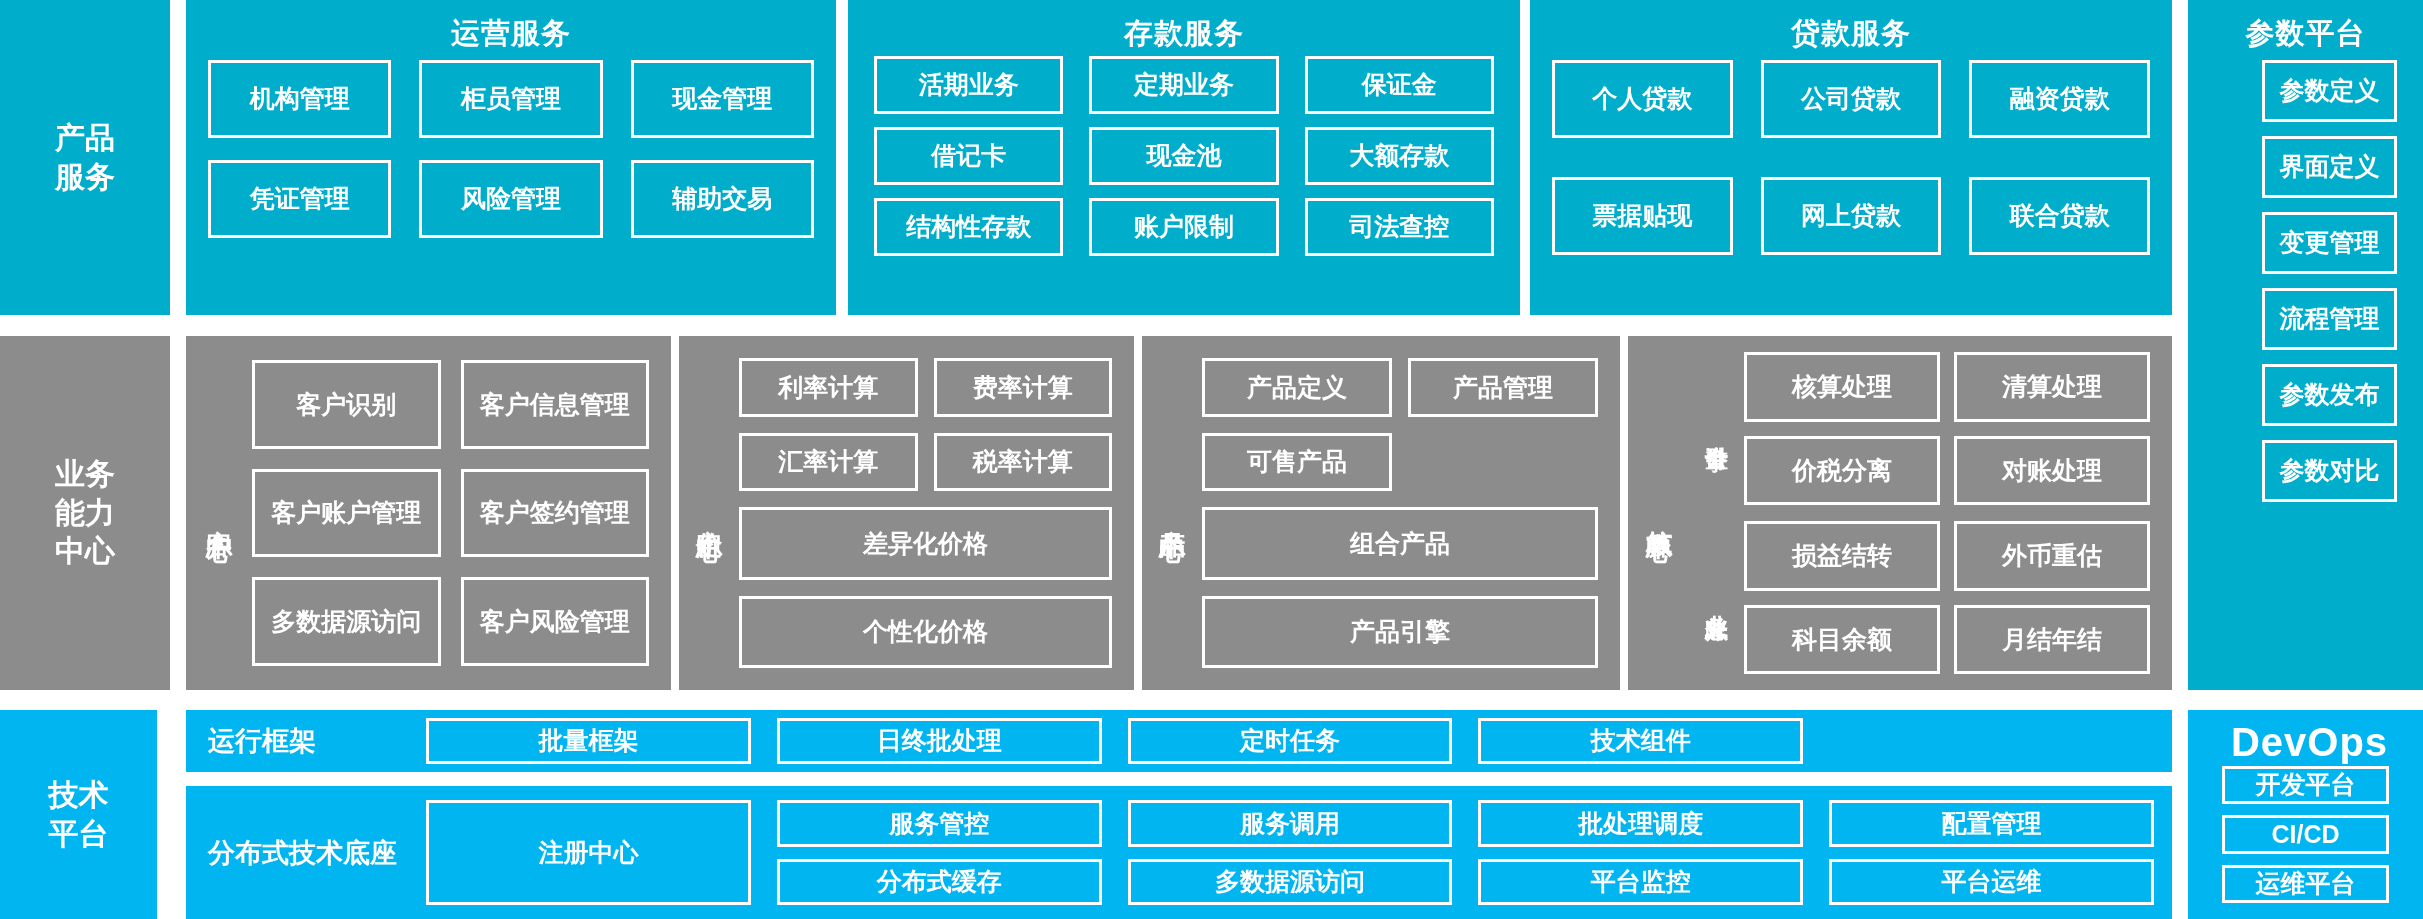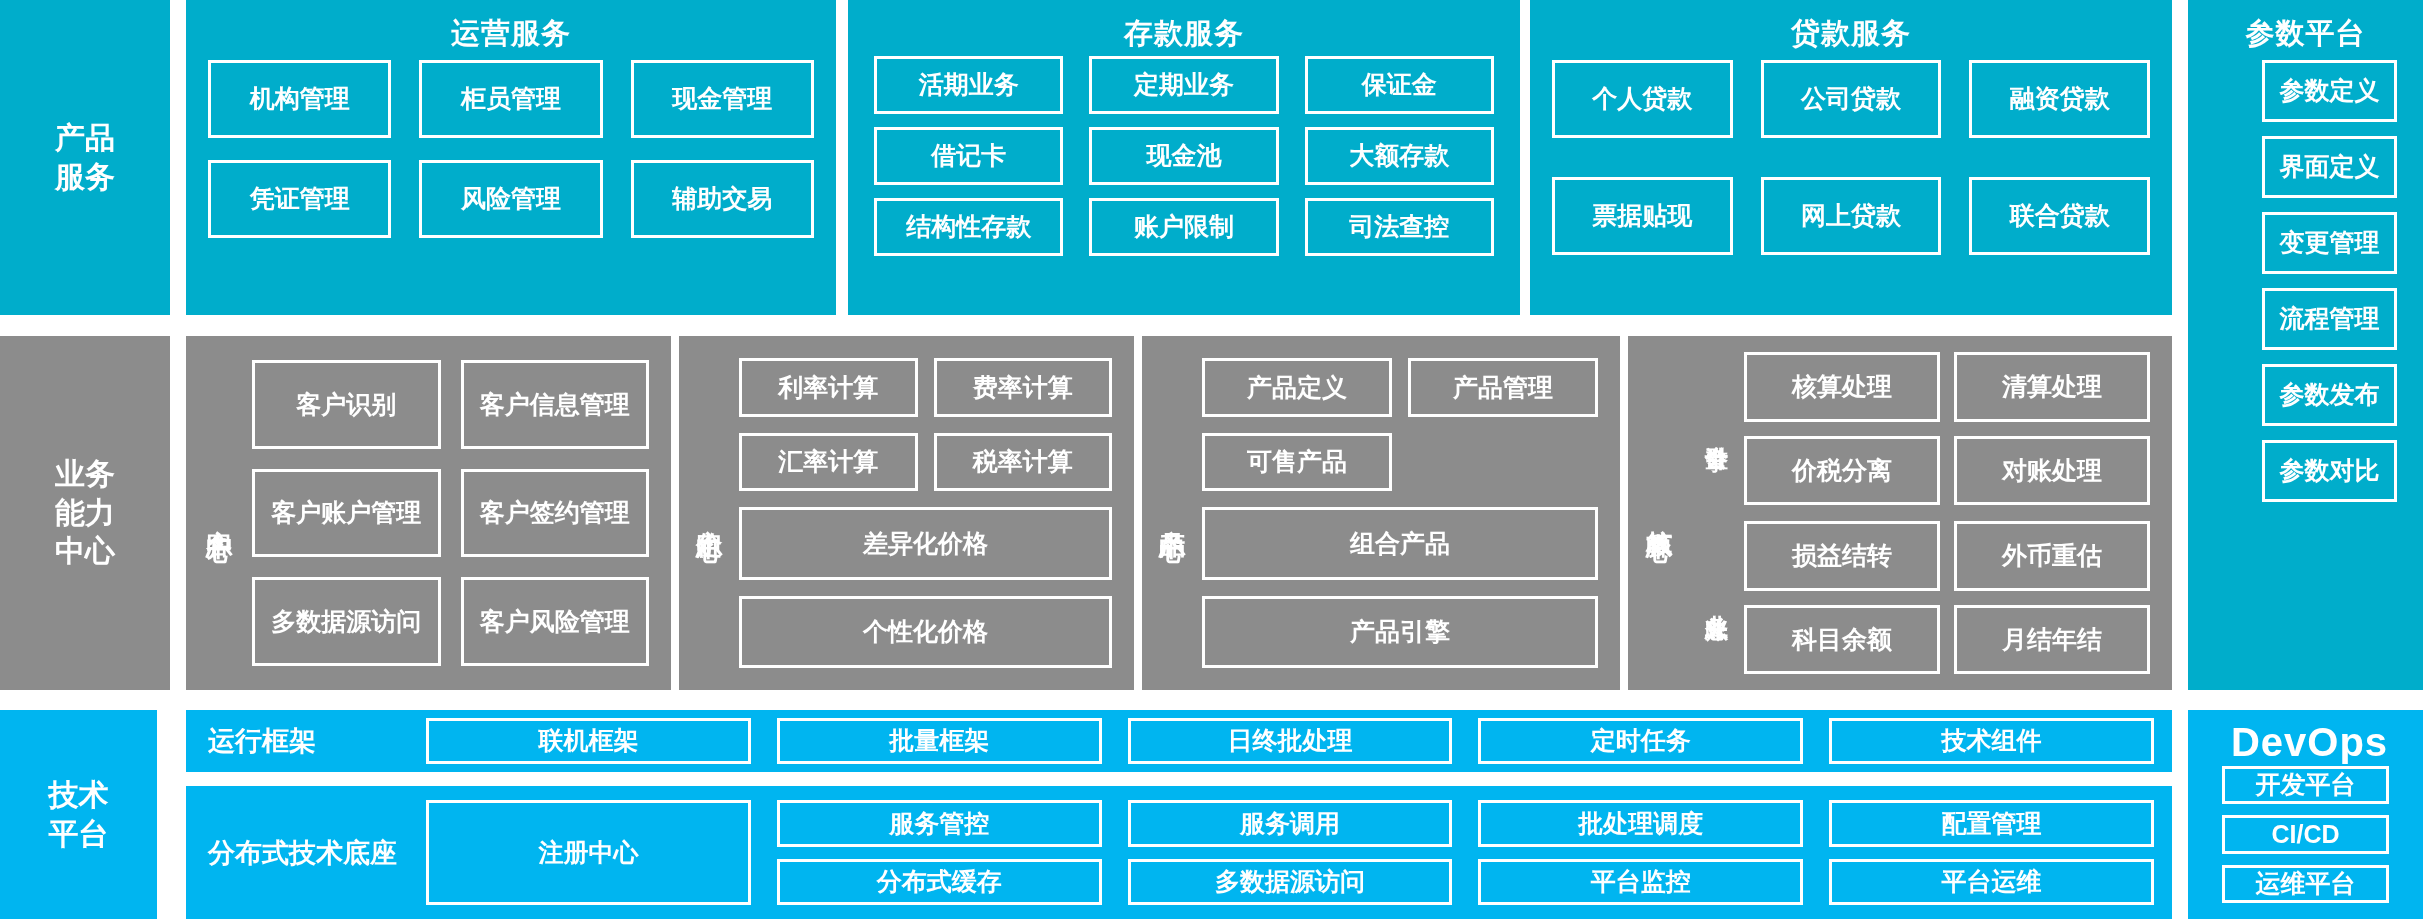--- a/index.html
+++ b/index.html
@@ -240,21 +240,20 @@
         <span>平台</span>
       </span>
     </div>
   </div>
 
   <div id="tech-wrap">
 
     <div class="blue" id="tech-run">
       <div class="tech-name">运行框架</div>
       <div style="position:absolute;left:240px;right:18px;top:8px;bottom:8px;display:grid;grid-template-columns:repeat(5,1fr);gap:26px;">
-        <div class="cell">联机框架</div>
         <div class="cell">批量框架</div>
         <div class="cell">日终批处理</div>
         <div class="cell">定时任务</div>
         <div class="cell">技术组件</div>
       </div>
     </div>
 
     <div class="blue" id="tech-base">
       <div class="tech-name">分布式技术底座</div>
       <div style="position:absolute;left:240px;right:18px;top:14px;bottom:14px;display:grid;grid-template-columns:repeat(5,1fr);grid-template-rows:1fr 1fr;gap:12px 26px;">

